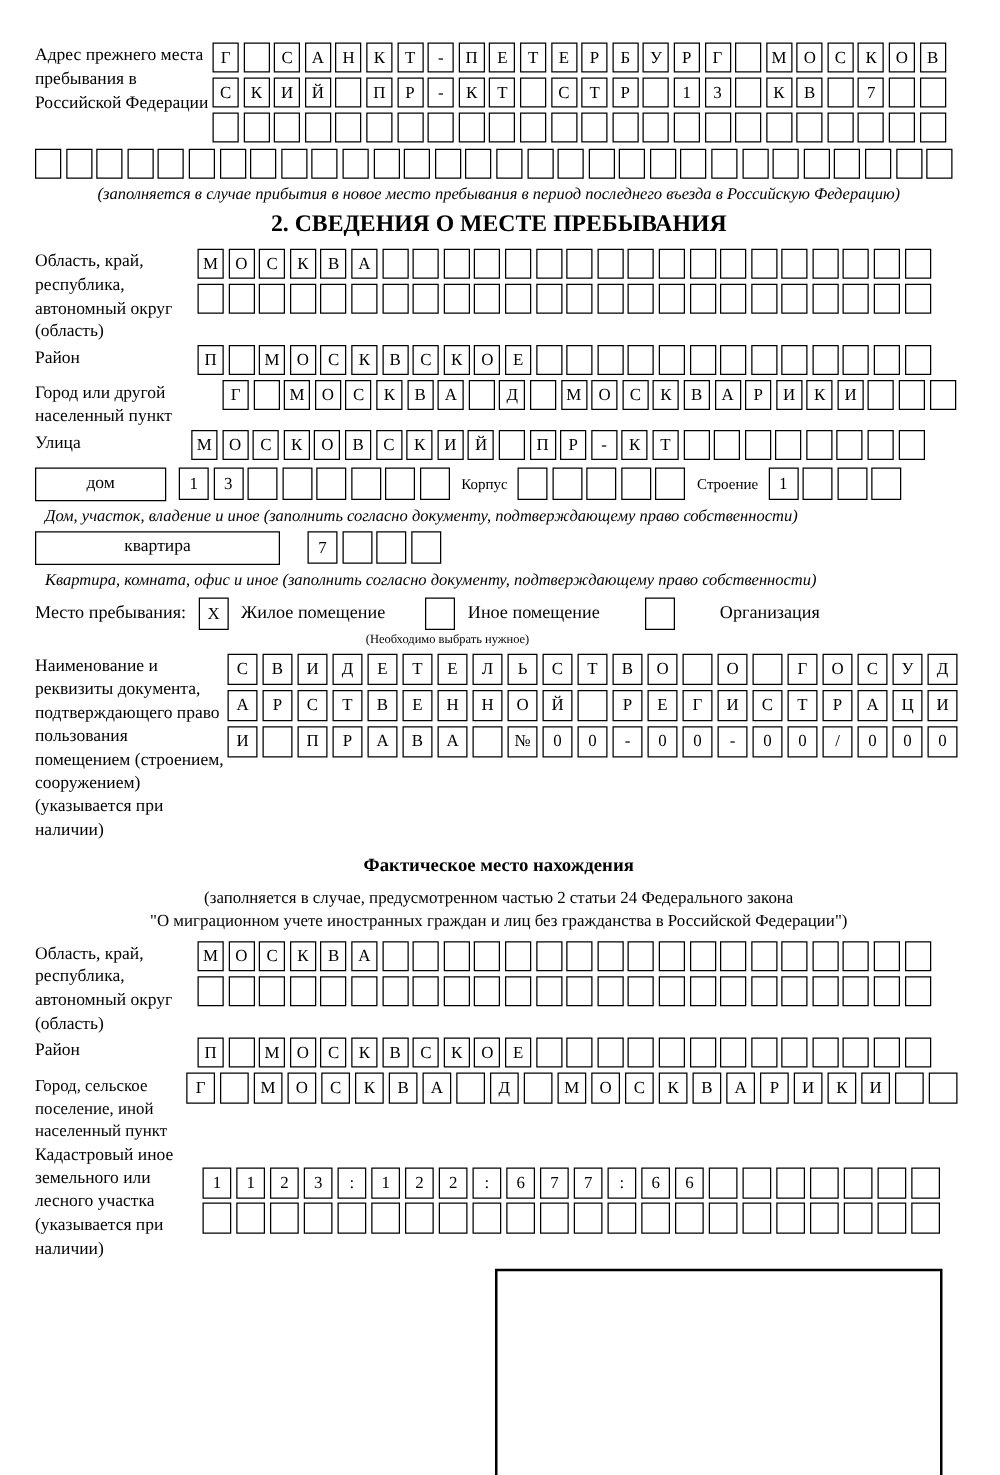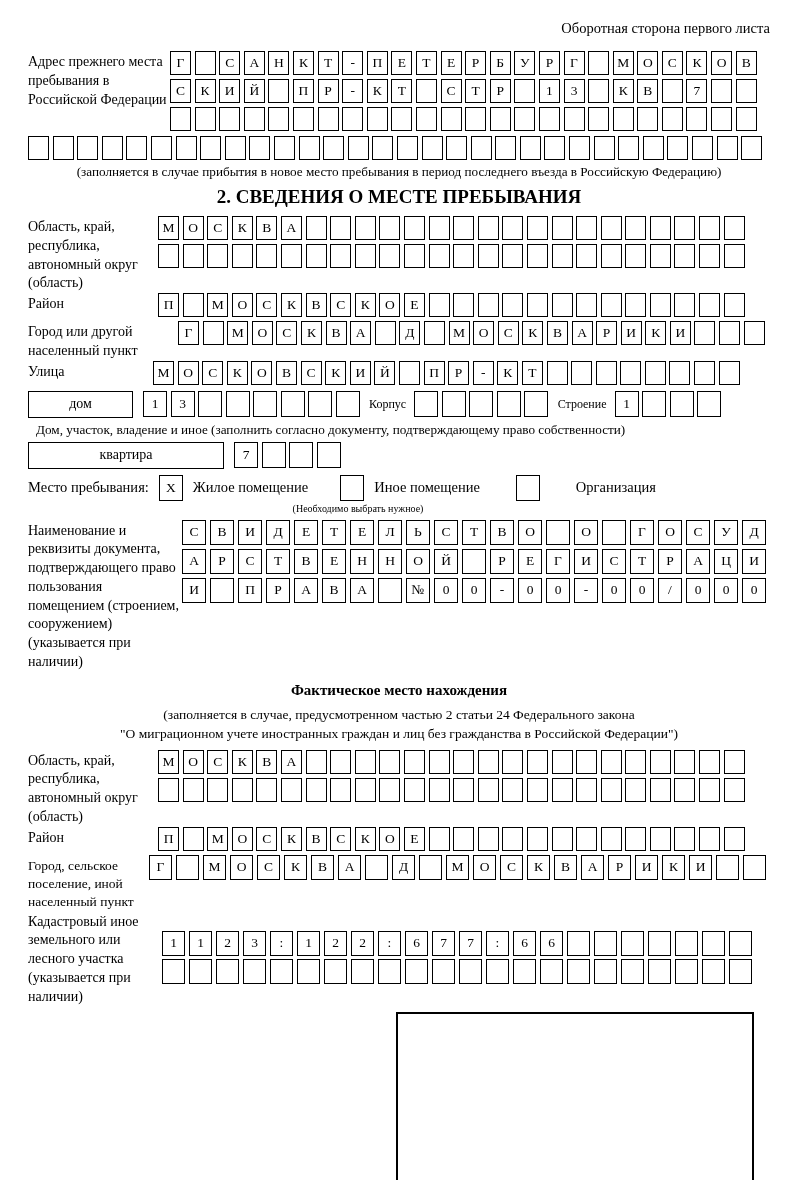--- a/index.html
+++ b/index.html
@@ -11,46 +11,45 @@
   .lbl { font-size:14px; line-height:1.34; padding-top:2px; }
   .w142 { width:142px; } .w130 { width:130px; } .w150 { width:150px; } .w125 { width:125px; }
   .w158 { width:158px; } .w134 { width:134px; }
   .rows { flex:1; }
   .boxrow { white-space:nowrap; height:28px; }
   .cb { display:inline-block; width:21px; height:24px; border:1.5px solid #000; margin-right:3.6px;
         text-align:center; font-size:13.5px; line-height:21px; vertical-align:top; }
   .fullrow { margin-left:0; margin-top:1px; }
   .row21 .cb { width:24px; margin-right:4px; height:25px; line-height:22px; }
   .row22 .cb { width:23px; margin-right:4px; height:25px; line-height:22px; }
-  .cap { font-size:13.2px; margin-bottom:2px; }
+  .cap { font-size:13.2px; margin-bottom:2px;font-style:italic; }
   .center { text-align:center; }
   .h2 { text-align:center; font-weight:bold; font-size:19px; margin:6px 0 8px; }
   .h3 { text-align:center; font-weight:bold; font-size:15px; margin:10px 0 8px; }
   .sub { text-align:center; font-size:13.5px; margin-bottom:3px; }
   .domrow { display:flex; align-items:center; margin:2px 0 4px; }
   .domrow .cb, .kvrow .cb { width:24px; height:26px; margin-right:3.5px; line-height:23px; }
   .widebox { display:inline-block; border:1.5px solid #000; height:27px; text-align:center;
              font-size:14px; line-height:24px; margin-right:10px; }
   .dombox { width:105px; }
   .kvbox  { width:196px; }
   .inl { font-size:12px; margin:0 8px 0 6px; }
-  .kvrow { display:flex; align-items:center; margin:4px 0 4px; }
+  .kvrow { display:flex; align-items:center; margin:4px 0 4px;gap:12px; }
   .mestorow { display:flex; align-items:center; margin:6px 0 2px; font-size:14.5px; }
   .chk { width:24px; height:26px; line-height:23px; margin:0 10px; }
   .note { font-size:10px; margin:0 0 6px 160px; width:340px; text-align:center; }
   .docrows .boxrow { height:29px; }
   .stampbox { width:358px; height:176px; border:2px solid #000; margin:6px 0 6px 368px; }
   .mt20 { margin-top:20px; }
 </style>
 </head>
 <body>
 
 <div class="page">
 
-  <div class="hdr">Оборотная сторона первого листа</div>
 
   <div class="frow" style="margin-top:14px">
     <div class="lbl w142">Адрес прежнего места пребывания в Российской Федерации</div>
     <div class="rows">
       <div class="boxrow"><span class="cb">Г</span><span class="cb"></span><span class="cb">С</span><span class="cb">А</span><span class="cb">Н</span><span class="cb">К</span><span class="cb">Т</span><span class="cb">-</span><span class="cb">П</span><span class="cb">Е</span><span class="cb">Т</span><span class="cb">Е</span><span class="cb">Р</span><span class="cb">Б</span><span class="cb">У</span><span class="cb">Р</span><span class="cb">Г</span><span class="cb"></span><span class="cb">М</span><span class="cb">О</span><span class="cb">С</span><span class="cb">К</span><span class="cb">О</span><span class="cb">В</span></div>
       <div class="boxrow"><span class="cb">С</span><span class="cb">К</span><span class="cb">И</span><span class="cb">Й</span><span class="cb"></span><span class="cb">П</span><span class="cb">Р</span><span class="cb">-</span><span class="cb">К</span><span class="cb">Т</span><span class="cb"></span><span class="cb">С</span><span class="cb">Т</span><span class="cb">Р</span><span class="cb"></span><span class="cb">1</span><span class="cb">3</span><span class="cb"></span><span class="cb">К</span><span class="cb">В</span><span class="cb"></span><span class="cb">7</span><span class="cb"></span><span class="cb"></span></div>
       <div class="boxrow"><span class="cb"></span><span class="cb"></span><span class="cb"></span><span class="cb"></span><span class="cb"></span><span class="cb"></span><span class="cb"></span><span class="cb"></span><span class="cb"></span><span class="cb"></span><span class="cb"></span><span class="cb"></span><span class="cb"></span><span class="cb"></span><span class="cb"></span><span class="cb"></span><span class="cb"></span><span class="cb"></span><span class="cb"></span><span class="cb"></span><span class="cb"></span><span class="cb"></span><span class="cb"></span><span class="cb"></span></div>
     </div>
   </div>
   <div class="boxrow fullrow"><span class="cb"></span><span class="cb"></span><span class="cb"></span><span class="cb"></span><span class="cb"></span><span class="cb"></span><span class="cb"></span><span class="cb"></span><span class="cb"></span><span class="cb"></span><span class="cb"></span><span class="cb"></span><span class="cb"></span><span class="cb"></span><span class="cb"></span><span class="cb"></span><span class="cb"></span><span class="cb"></span><span class="cb"></span><span class="cb"></span><span class="cb"></span><span class="cb"></span><span class="cb"></span><span class="cb"></span><span class="cb"></span><span class="cb"></span><span class="cb"></span><span class="cb"></span><span class="cb"></span><span class="cb"></span></div>
@@ -88,20 +87,21 @@
     <span><span class="cb"></span><span class="cb"></span><span class="cb"></span><span class="cb"></span><span class="cb"></span></span>
     <span class="inl">Строение</span>
     <span><span class="cb">1</span><span class="cb"></span><span class="cb"></span><span class="cb"></span></span>
   </div>
   <div class="cap" style="margin-left:8px">Дом, участок, владение и иное (заполнить согласно документу, подтверждающему право собственности)</div>
 
   <div class="kvrow">
     <span class="widebox kvbox">квартира</span>
     <span><span class="cb">7</span><span class="cb"></span><span class="cb"></span><span class="cb"></span></span>
   </div>
+  <div class="cap" style="margin-left:8px">Квартира, комната, офис и иное (заполнить согласно документу, подтверждающему право собственности)</div>
 
   <div class="mestorow">
     <span>Место пребывания:</span>
     <span class="cb chk">X</span>
     <span>Жилое помещение</span>
     <span class="cb chk" style="margin-left:32px"></span>
     <span>Иное помещение</span>
     <span class="cb chk" style="margin-left:36px"></span>
     <span style="margin-left:26px">Организация</span>
   </div>

